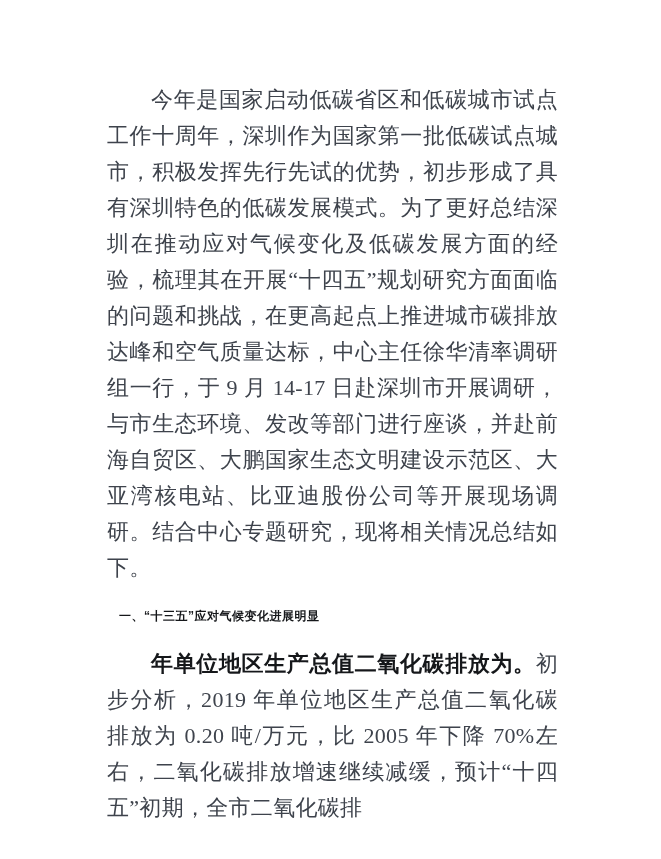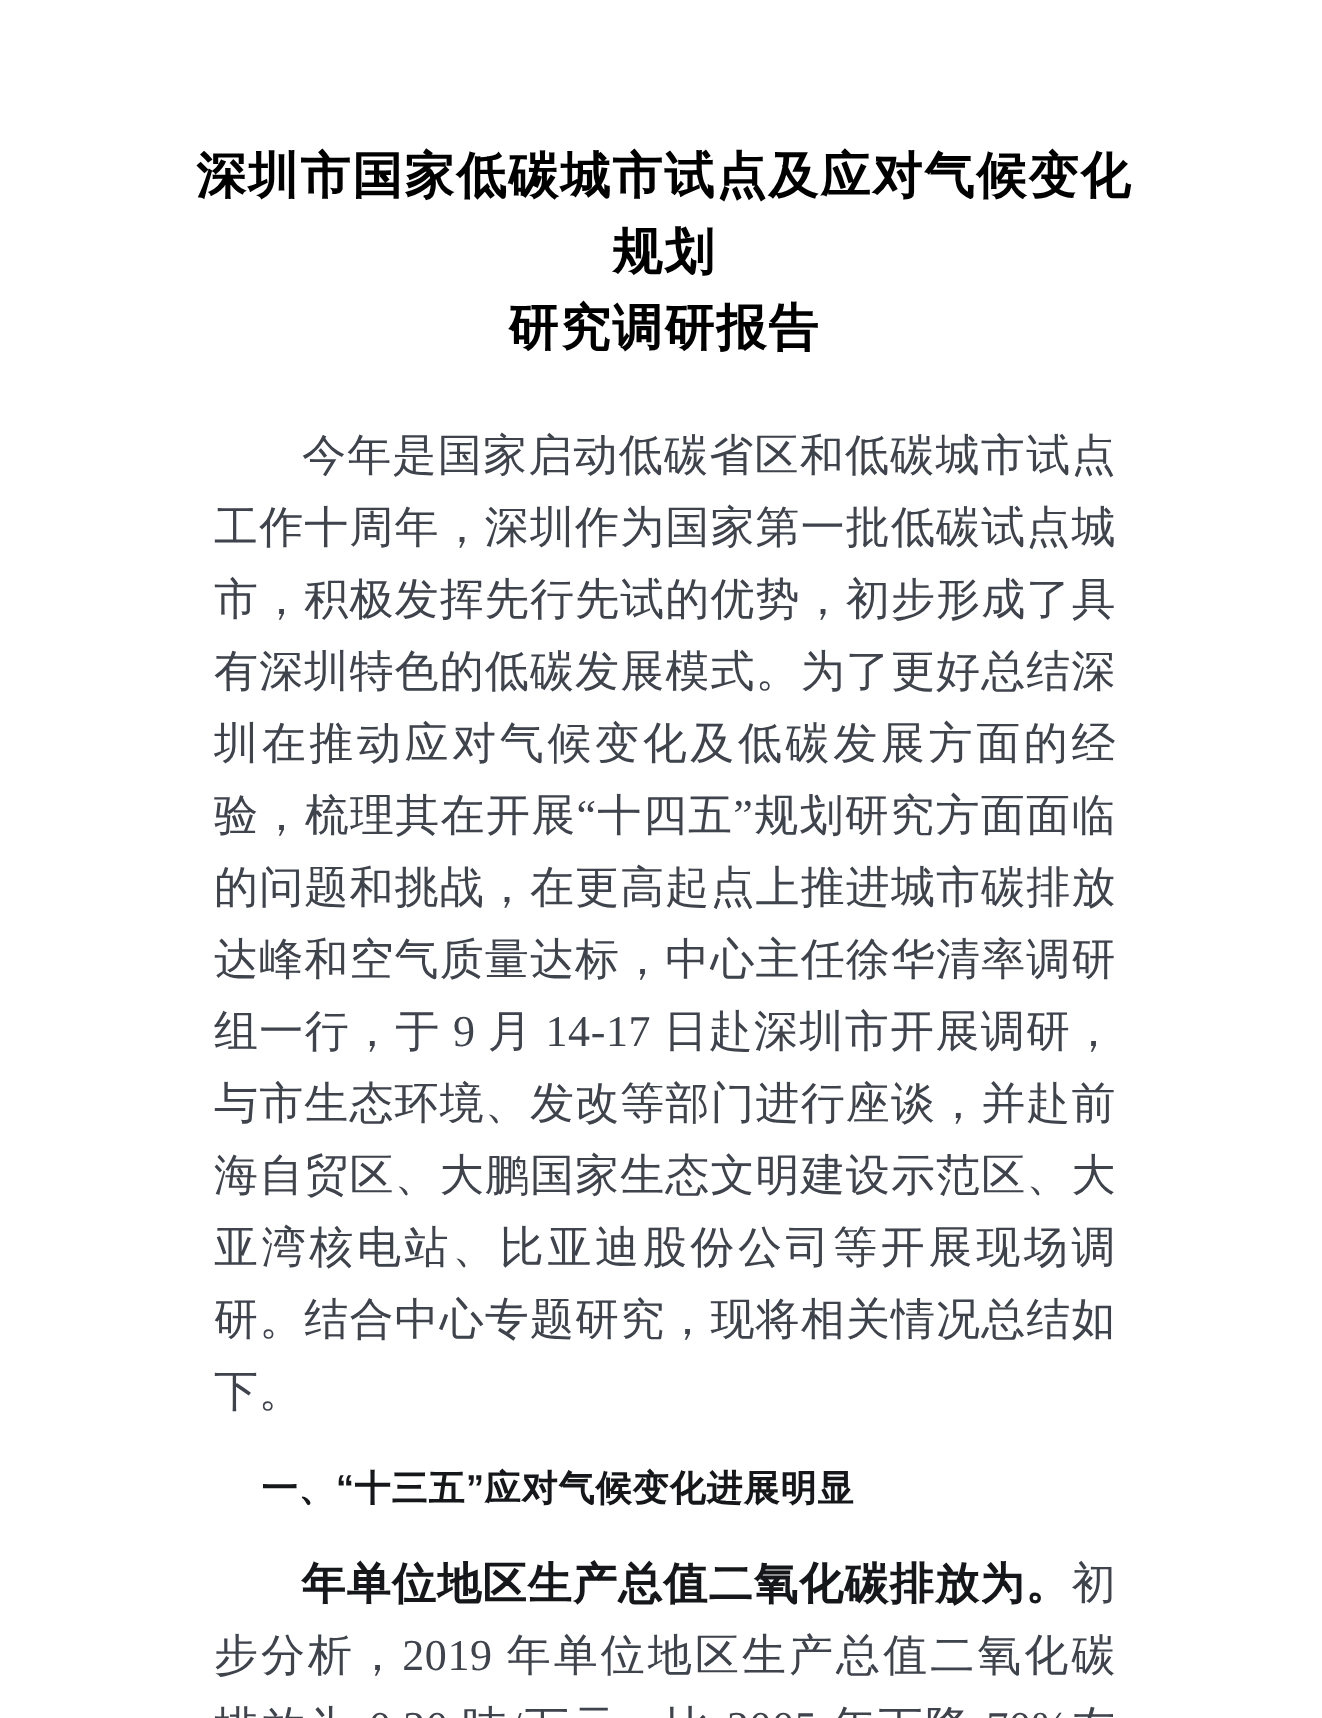--- a/index.html
+++ b/index.html
@@ -40,45 +40,41 @@
     margin: 12px;
     font-size: 22px;
     line-height: 36px;
     text-align: justify;
     text-indent: 2em;
     color: var(--text-color);
     letter-spacing: 0.3px;
   }
   .section-heading {
     margin: 0;
-    font-size: 18px;
+    font-size: 12px;
     line-height: 36px;
     font-weight: bold;
     text-indent: 2em;
     color: var(--heading-color);
     font-family: "Liberation Sans", "DejaVu Sans", sans-serif;
     letter-spacing: 0.5px;
   }
   .lead-bold {
     font-weight: bold;
     color: var(--heading-color);
     font-family: "Liberation Sans", "DejaVu Sans", sans-serif;
     letter-spacing: 0.5px;
   }
 </style>
 </head>
 <body>
 
 <div class="page">
   <div class="content">
 
-    <h1 class="doc-title">
-      <span>深圳市国家低碳城市试点及应对气候变化规划</span><br>
-      <span>研究调研报告</span>
-    </h1>
 
     <p class="body-para">今年是国家启动低碳省区和低碳城市试点工作十周年，深圳作为国家第一批低碳试点城市，积极发挥先行先试的优势，初步形成了具有深圳特色的低碳发展模式。为了更好总结深圳在推动应对气候变化及低碳发展方面的经验，梳理其在开展“十四五”规划研究方面面临的问题和挑战，在更高起点上推进城市碳排放达峰和空气质量达标，中心主任徐华清率调研组一行，于 9 月 14-17 日赴深圳市开展调研，与市生态环境、发改等部门进行座谈，并赴前海自贸区、大鹏国家生态文明建设示范区、大亚湾核电站、比亚迪股份公司等开展现场调研。结合中心专题研究，现将相关情况总结如下。</p>
 
     <h2 class="section-heading">一、“十三五”应对气候变化进展明显</h2>
 
 
     <p class="body-para">
       <span class="lead-bold">年单位地区生产总值二氧化碳排放为。</span><span>初步分析，2019 年单位地区生产总值二氧化碳排放为 0.20 吨/万元，比 2005 年下降 70%左右，二氧化碳排放增速继续减缓，预计“十四五”初期，全市二氧化碳排</span>
     </p>
 

